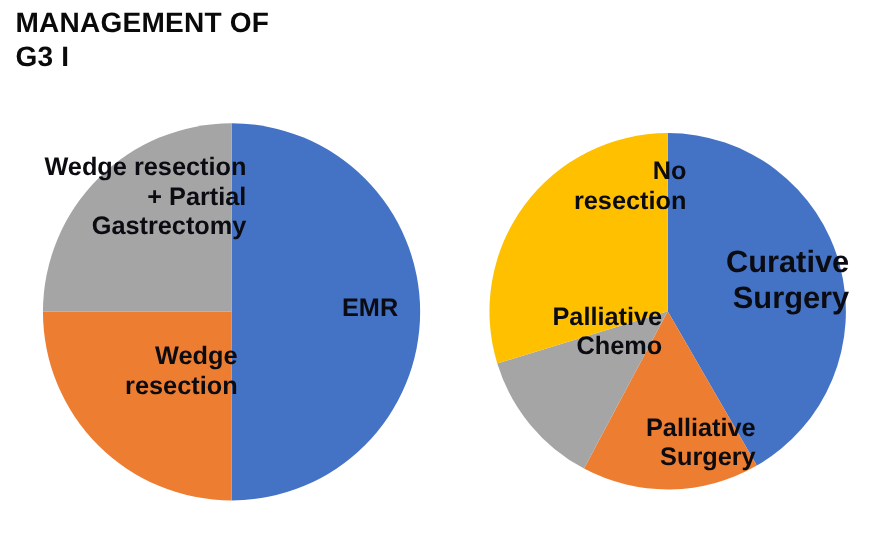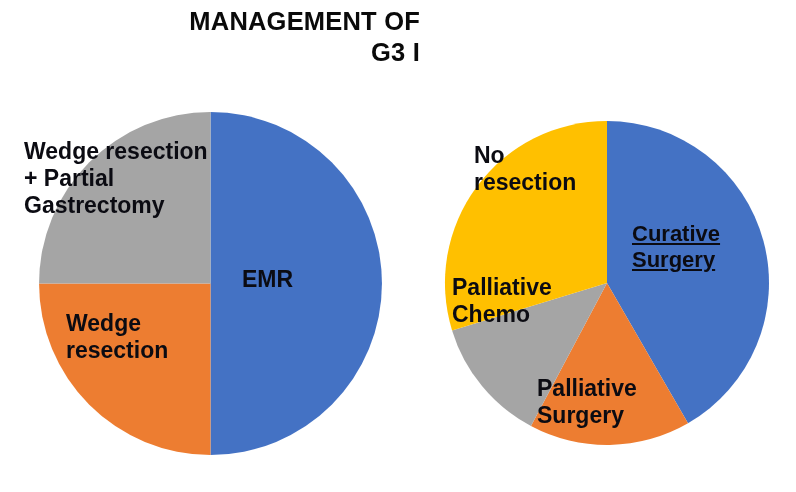--- a/index.html
+++ b/index.html
@@ -27,21 +27,21 @@
     height: 100%;
   }
   .panel-left  { width: 420px; }
   .panel-right { width: 376px; }
 
   .chart-title {
     position: absolute;
     left: 0;
     right: 0;
     top: 6px;
-    text-align: right;
+    text-align: left;
     font-weight: bold;
     font-size: 25.5px;
     line-height: 1.22;
     letter-spacing: 0.2px;
     color: #0a0a0a;
     white-space: pre-line;
   }
   .title-left  { padding-left: 14px; }
   .title-right { padding-left: 4px; }
 
@@ -64,21 +64,21 @@
     display: block;
     width: 100%;
     height: 100%;
     overflow: visible;
   }
 
   .slice-label {
     position: absolute;
     font-weight: bold;
     color: #0b0b12;
-    text-align: left;
+    text-align: right;
     line-height: 1.18;
     white-space: pre-line;
     pointer-events: none;
   }
 
   
   .lbl-wrp {
     left: 24px;
     top: 138px;
     width: 200px;
@@ -113,22 +113,21 @@
   .lbl-psurg {
     left: 117px;
     top: 375px;
     width: 150px;
     font-size: 23px;
   }
   .lbl-csurg {
     left: 212px;
     top: 221px;
     width: 140px;
-    font-size: 22px;
-    text-decoration: underline;
+    font-size: 28px;
   }
 </style>
 </head>
 <body>
 
 <div class="figure">
 
   <div class="panel panel-left">
 
     <div class="chart-title title-left">MANAGEMENT OF

